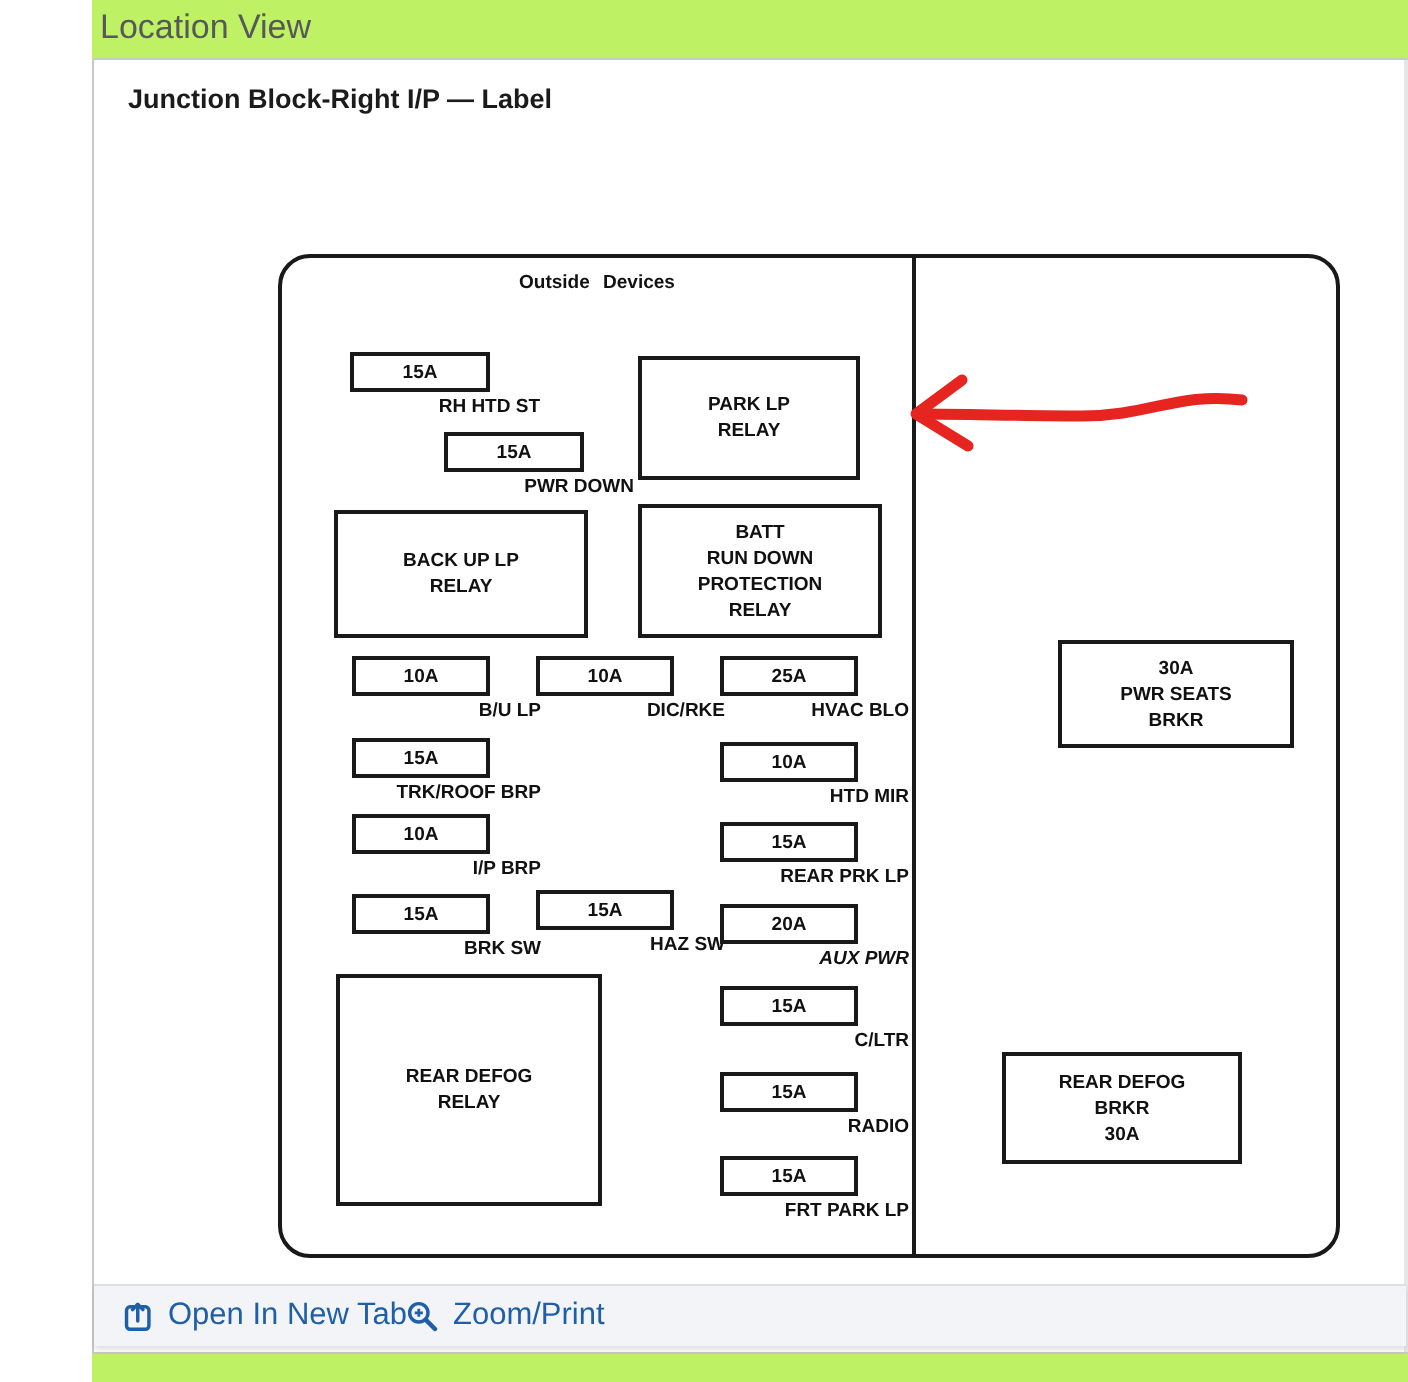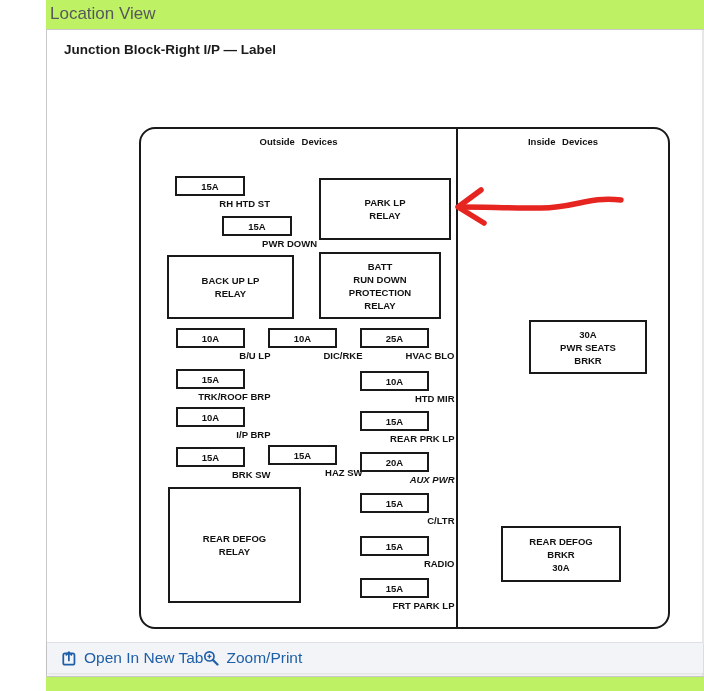--- a/index.html
+++ b/index.html
@@ -46,21 +46,20 @@
 <div class="page">
   <div class="page-heading">Location View</div>
 
   <div class="panel">
     <div class="content-edge"></div>
     <div class="panel-title">Junction Block-Right I/P — Label</div>
 
     <div class="diagram">
       <div class="divider"></div>
       <div class="section-header left">Outside Devices</div>
-      <div class="section-header right">Inside Devices</div>
 
       <div class="fuse-box" style="left: 34px; top: 47px; width: 70px; height: 20px;">15A</div>
         <div class="fuse-label" style="left: 9px; top: 69px; width: 120px;">RH HTD ST</div>
         <div class="fuse-box" style="left: 81px; top: 87px; width: 70px; height: 20px;">15A</div>
         <div class="fuse-label" style="left: 56px; top: 109px; width: 120px;">PWR DOWN</div>
         <div class="fuse-box" style="left: 35px; top: 199px; width: 69px; height: 20px;">10A</div>
         <div class="fuse-label" style="left: 9.5px; top: 221px; width: 120px;">B/U LP</div>
         <div class="fuse-box" style="left: 127px; top: 199px; width: 69px; height: 20px;">10A</div>
         <div class="fuse-label" style="left: 101.5px; top: 221px; width: 120px;">DIC/RKE</div>
         <div class="fuse-box" style="left: 219px; top: 199px; width: 69px; height: 20px;">25A</div>
@@ -78,21 +77,21 @@
         <div class="fuse-box" style="left: 127px; top: 316px; width: 69px; height: 20px;">15A</div>
         <div class="fuse-label" style="left: 101.5px; top: 338px; width: 120px;">HAZ SW</div>
         <div class="fuse-box" style="left: 219px; top: 323px; width: 69px; height: 20px;">20A</div>
         <div class="fuse-label" style="left: 193.5px; top: 345px; width: 120px; font-style: italic;">AUX PWR</div>
         <div class="fuse-box" style="left: 219px; top: 364px; width: 69px; height: 20px;">15A</div>
         <div class="fuse-label" style="left: 193.5px; top: 386px; width: 120px;">C/LTR</div>
         <div class="fuse-box" style="left: 219px; top: 407px; width: 69px; height: 20px;">15A</div>
         <div class="fuse-label" style="left: 193.5px; top: 429px; width: 120px;">RADIO</div>
         <div class="fuse-box" style="left: 219px; top: 449px; width: 69px; height: 20px;">15A</div>
         <div class="fuse-label" style="left: 193.5px; top: 471px; width: 120px;">FRT PARK LP</div>
-        <div class="relay-box" style="left: 178px; top: 49px; width: 132px; height: 62px;">
+        <div class="relay-box" style="left: 178px; top: 49px; width: 111px; height: 62px;">
           <div>PARK LP</div>
           <div>RELAY</div>
         </div>
         <div class="relay-box" style="left: 26px; top: 126px; width: 127px; height: 64px;">
           <div>BACK UP LP</div>
           <div>RELAY</div>
         </div>
         <div class="relay-box" style="left: 178px; top: 123px; width: 122px; height: 67px;">
           <div>BATT</div>
           <div>RUN DOWN</div>

